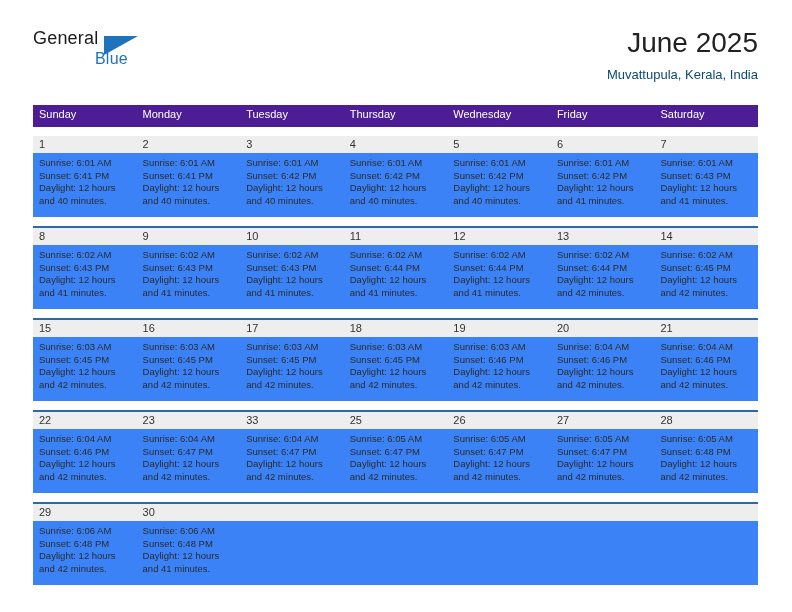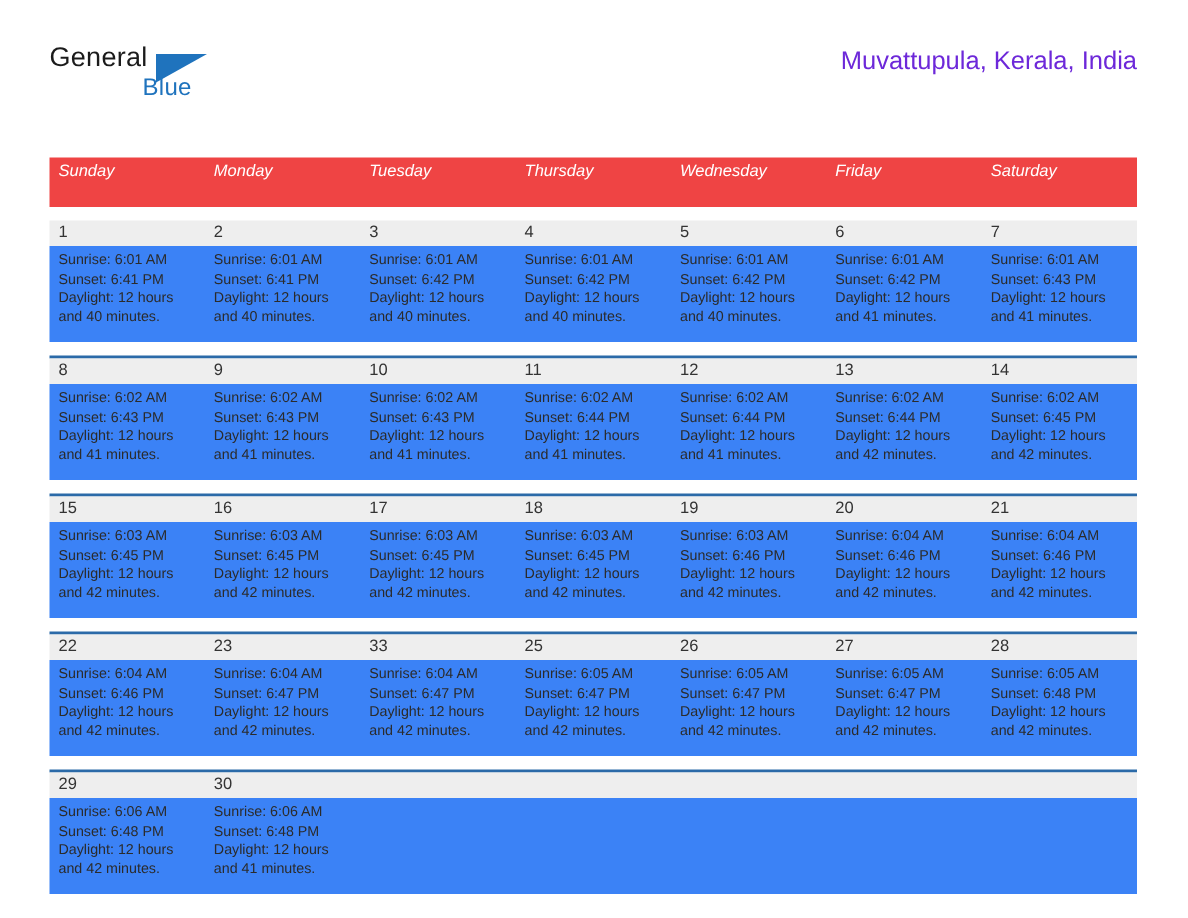--- a/index.html
+++ b/index.html
@@ -70,40 +70,39 @@
     top: -2px;
     text-align: right;
   }
   .cal-title {
     font-size: 28px;
     color: #222222;
     line-height: 34px;
     white-space: nowrap;
   }
   .cal-subtitle {
-    font-size: 17px;
-    color: #6d28d9;
+    font-size: 13px;
+    color: #0c4a6e;
     line-height: 20px;
     margin-top: 5px;
     white-space: nowrap;
   }
 
   
   .calendar {
     position: absolute;
     left: 33px;
     top: 105px;
     width: 725px;
   }
   .weekday-row {
     display: flex;
     width: 100%;
-    background: #ef4444;
-    height: 33px;
-    font-style: italic;
+    background: #4c1d95;
+    height: 22px;
   }
   .weekday {
     flex: 1 1 0;
     box-sizing: border-box;
     padding-left: 6px;
     font-size: 11px;
     line-height: 19px;
     color: #ffffff;
     overflow: hidden;
     white-space: nowrap;
@@ -167,20 +166,21 @@
 
   <div class="top">
 
     <div class="logo">
       <span class="logo-general">General</span>
       <span class="logo-tri"></span>
       <span class="logo-blue">Blue</span>
     </div>
 
     <div class="title-block">
+      <div class="cal-title">June 2025</div>
       <div class="cal-subtitle">Muvattupula, Kerala, India</div>
     </div>
 
   </div>
 
   <div class="calendar">
 
     <div class="weekday-row">
       <div class="weekday">Sunday</div>
       <div class="weekday">Monday</div>

